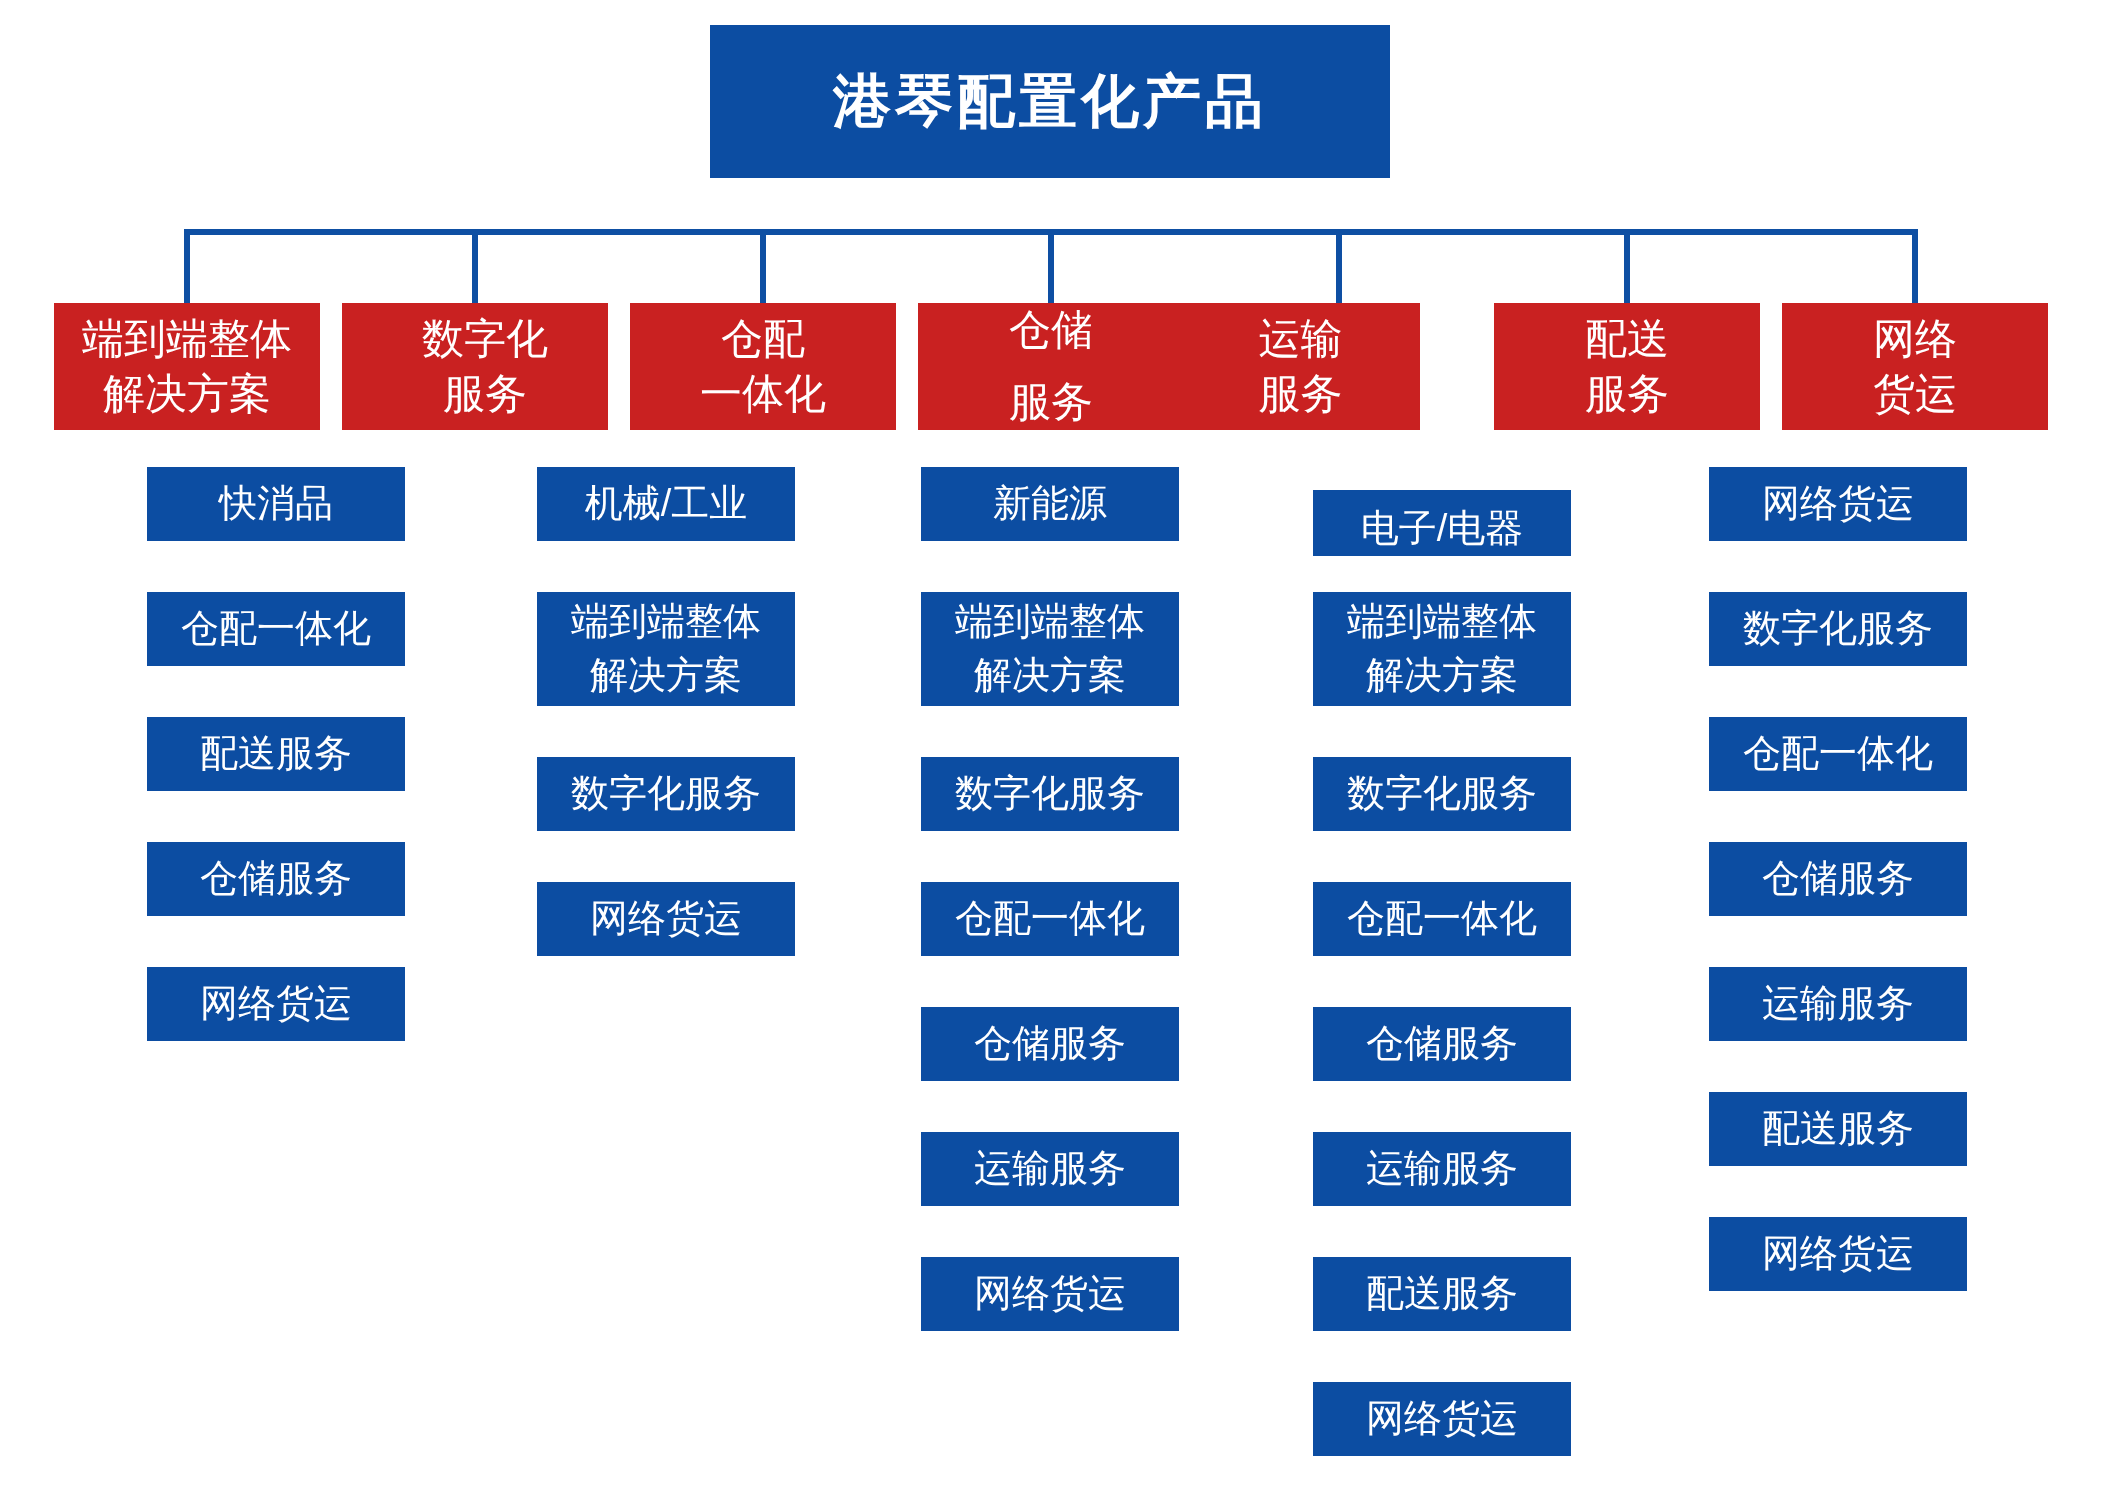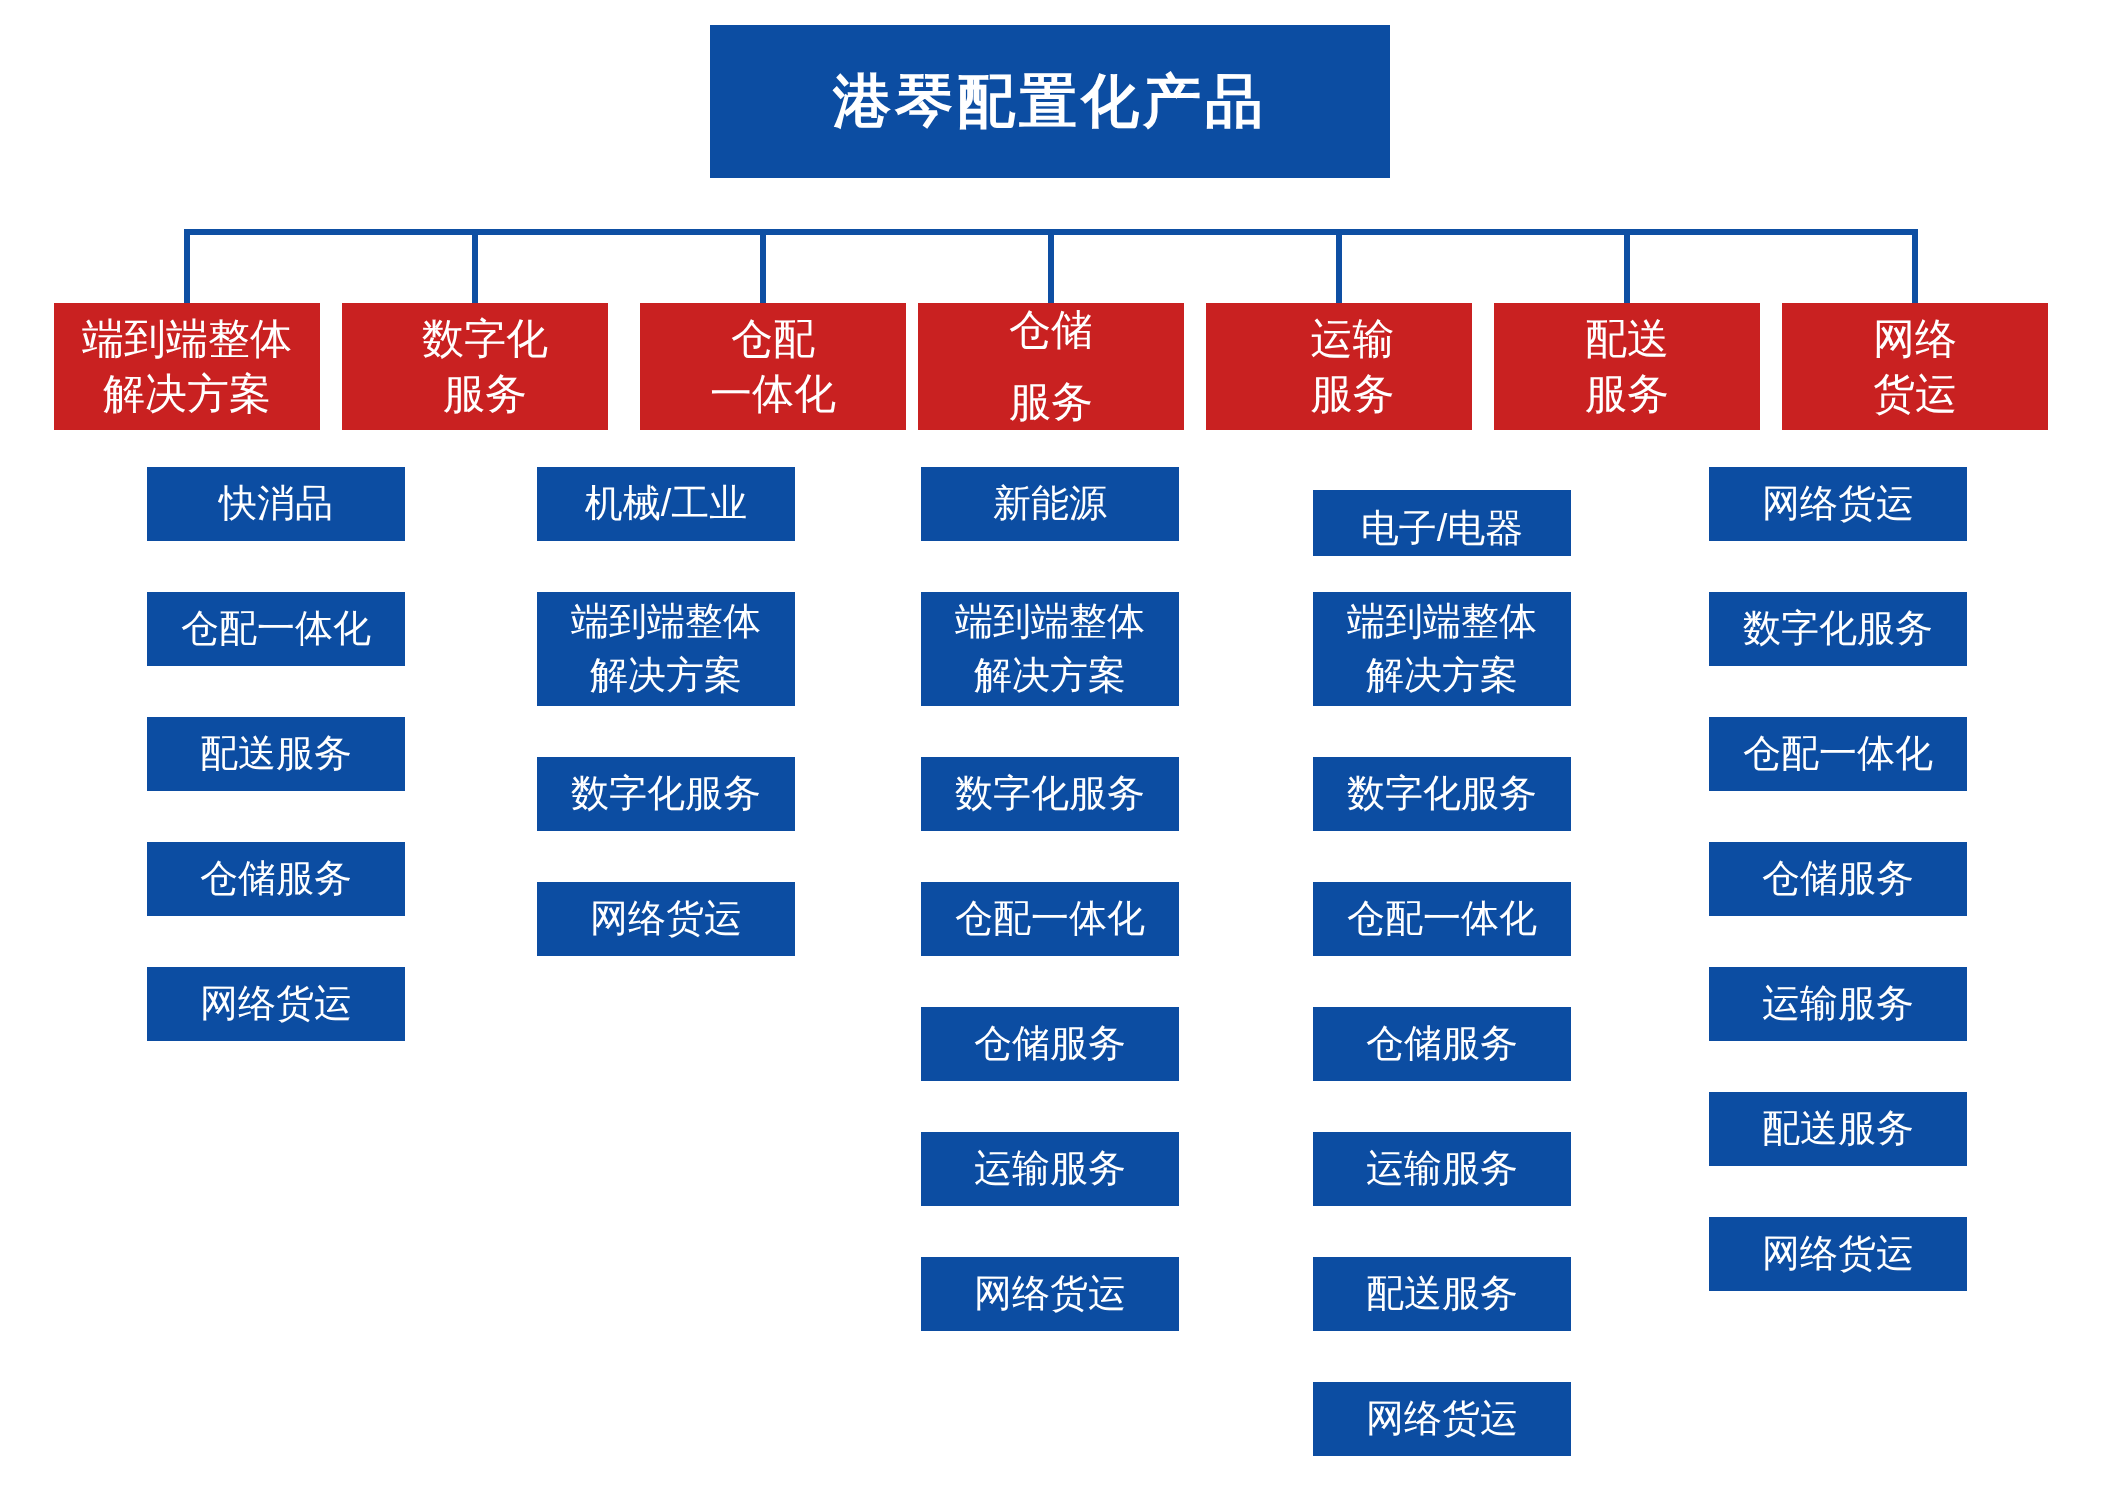--- a/index.html
+++ b/index.html
@@ -84,29 +84,29 @@
     </div>
   <div id="categories">
       <div class="node cat" style="left: 54px;">
         <span>端到端整体</span>
         <span>解决方案</span>
       </div>
       <div class="node cat" style="left: 342px; padding-left: 20px;">
         <span>数字化</span>
         <span>服务</span>
       </div>
-      <div class="node cat" style="left: 630px; margin-left: 10px;">
+      <div class="node cat" style="left: 630px;">
         <span>仓配</span>
         <span>一体化</span>
       </div>
       <div class="node cat" style="left: 918px; gap: 17px;">
         <span>仓储</span>
         <span>服务</span>
       </div>
-      <div class="node cat" style="left: 1206px; padding-left: 27px;">
+      <div class="node cat" style="left: 1154px; padding-left: 27px;">
         <span>运输</span>
         <span>服务</span>
       </div>
       <div class="node cat" style="left: 1494px;">
         <span>配送</span>
         <span>服务</span>
       </div>
       <div class="node cat" style="left: 1782px;">
         <span>网络</span>
         <span>货运</span>

